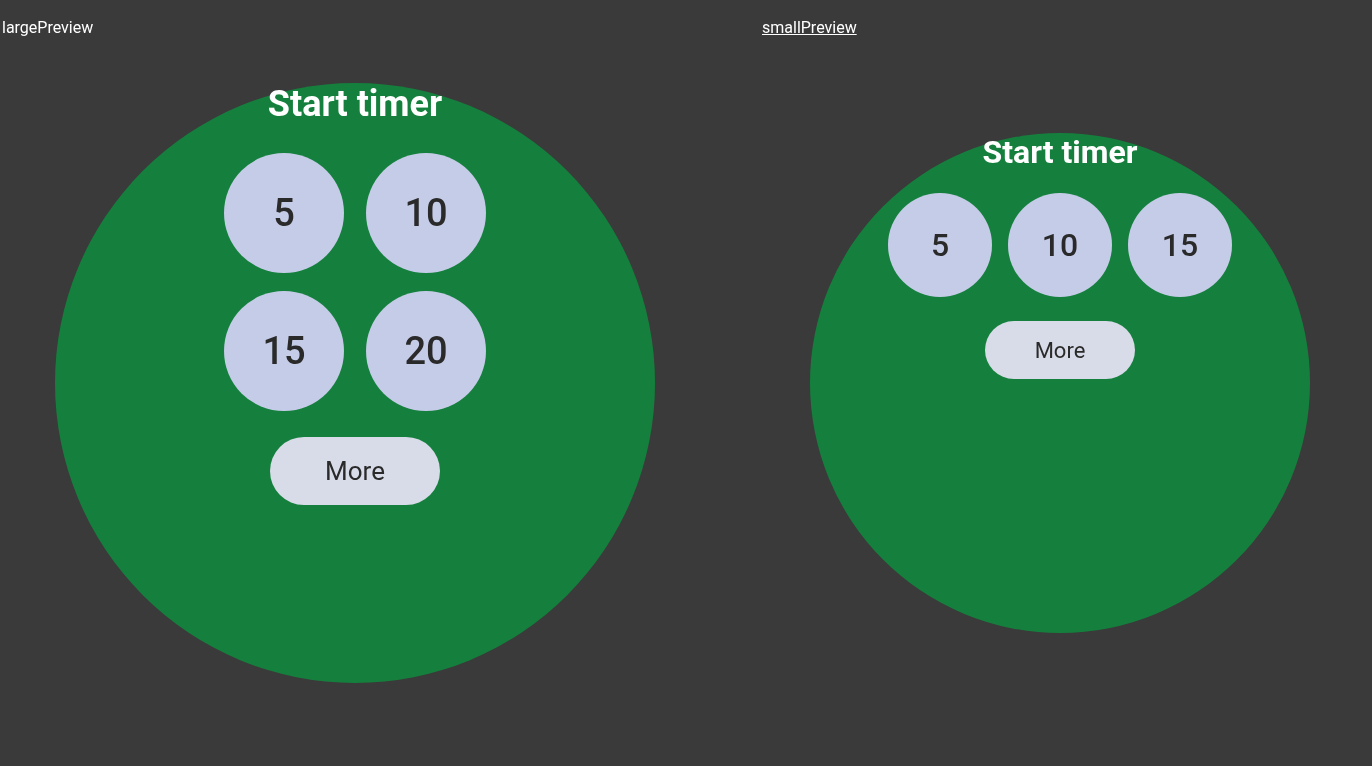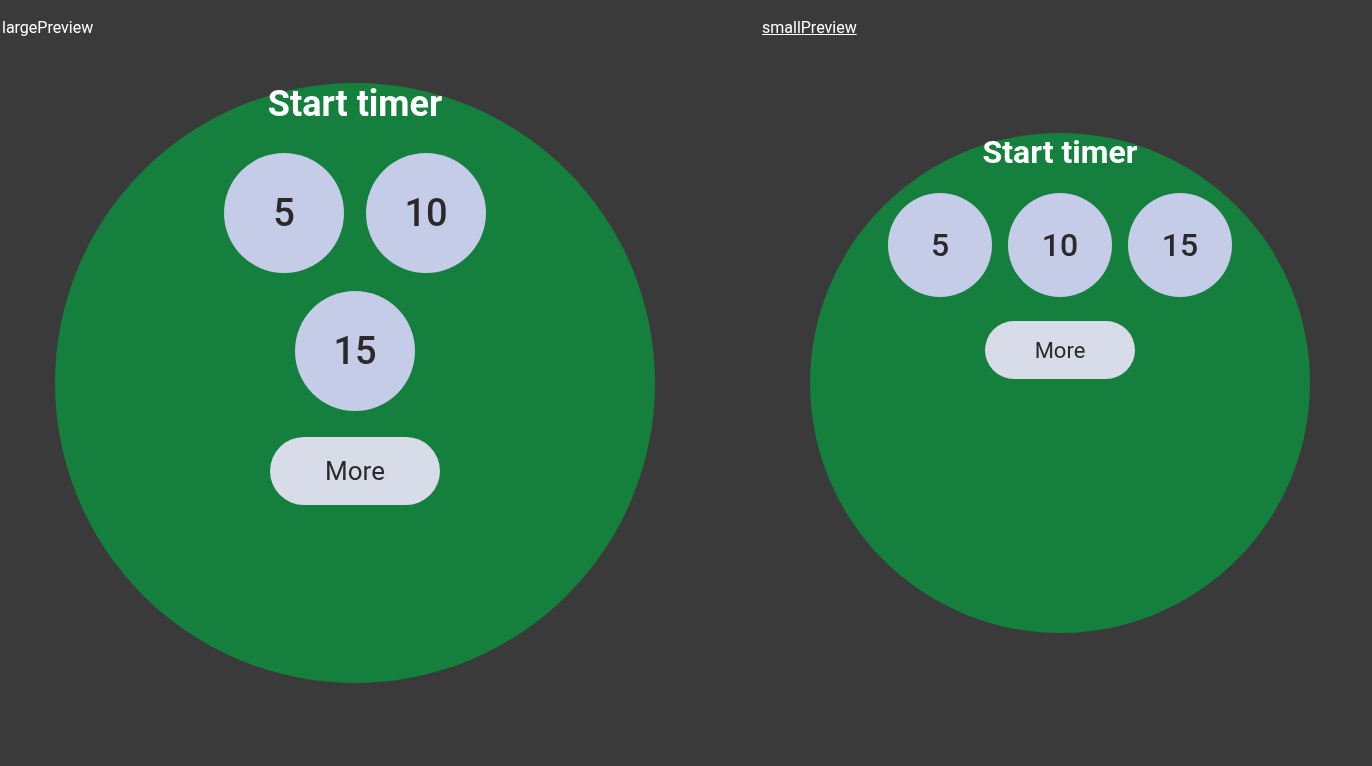--- a/index.html
+++ b/index.html
@@ -153,20 +153,21 @@
 
 <div class="watch-container" id="large-watch">
   <div class="watch-title">Start timer</div>
   <div class="large-grid">
     <div class="large-row">
       <div class="timer-button-circle">5</div>
       <div class="timer-button-circle">10</div>
     </div>
     <div class="large-row">
       <div class="timer-button-circle">15</div>
+      <div class="timer-button-circle">20</div>
     </div>
     <div class="more-button">More</div>
   </div>
 </div>
 
 <div class="watch-container" id="small-watch">
   <div class="watch-title">Start timer</div>
   <div class="small-grid">
     <div class="small-row">
       <div class="timer-button-circle">5</div>

